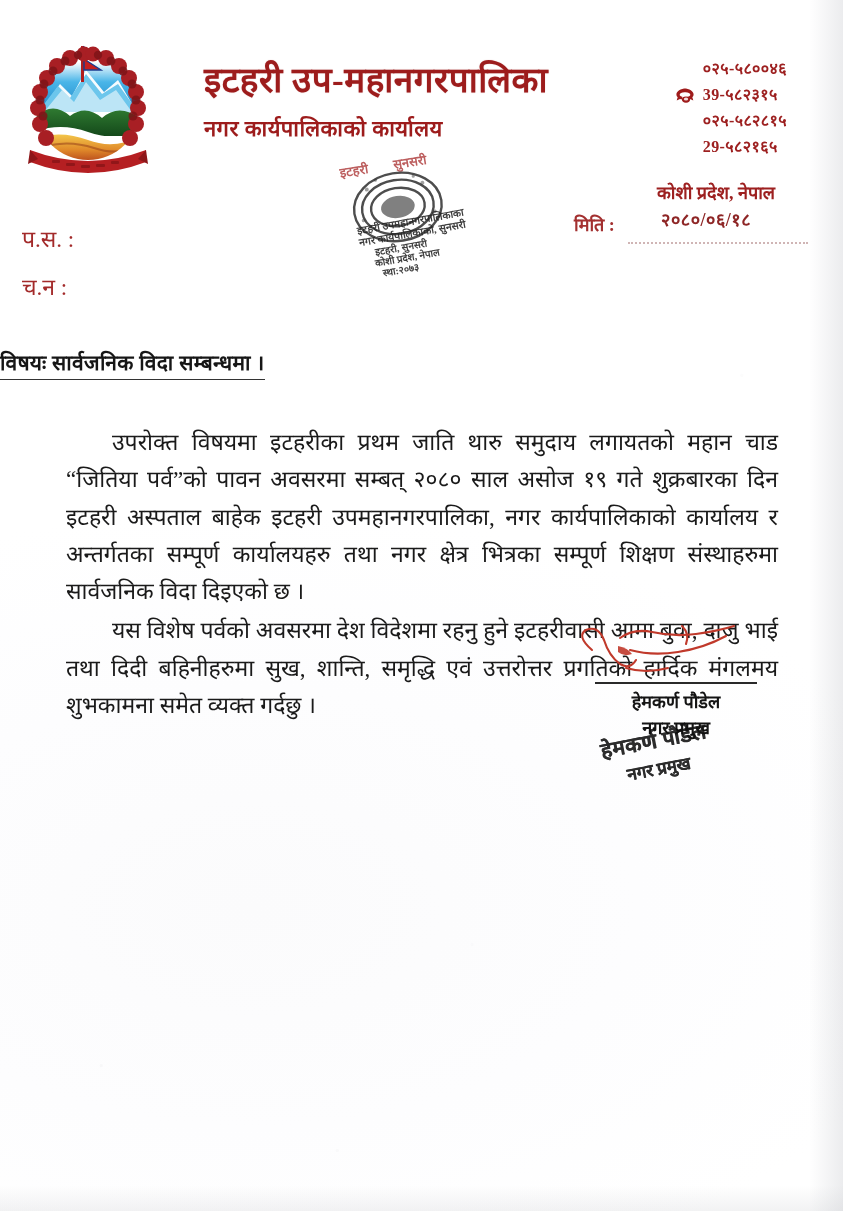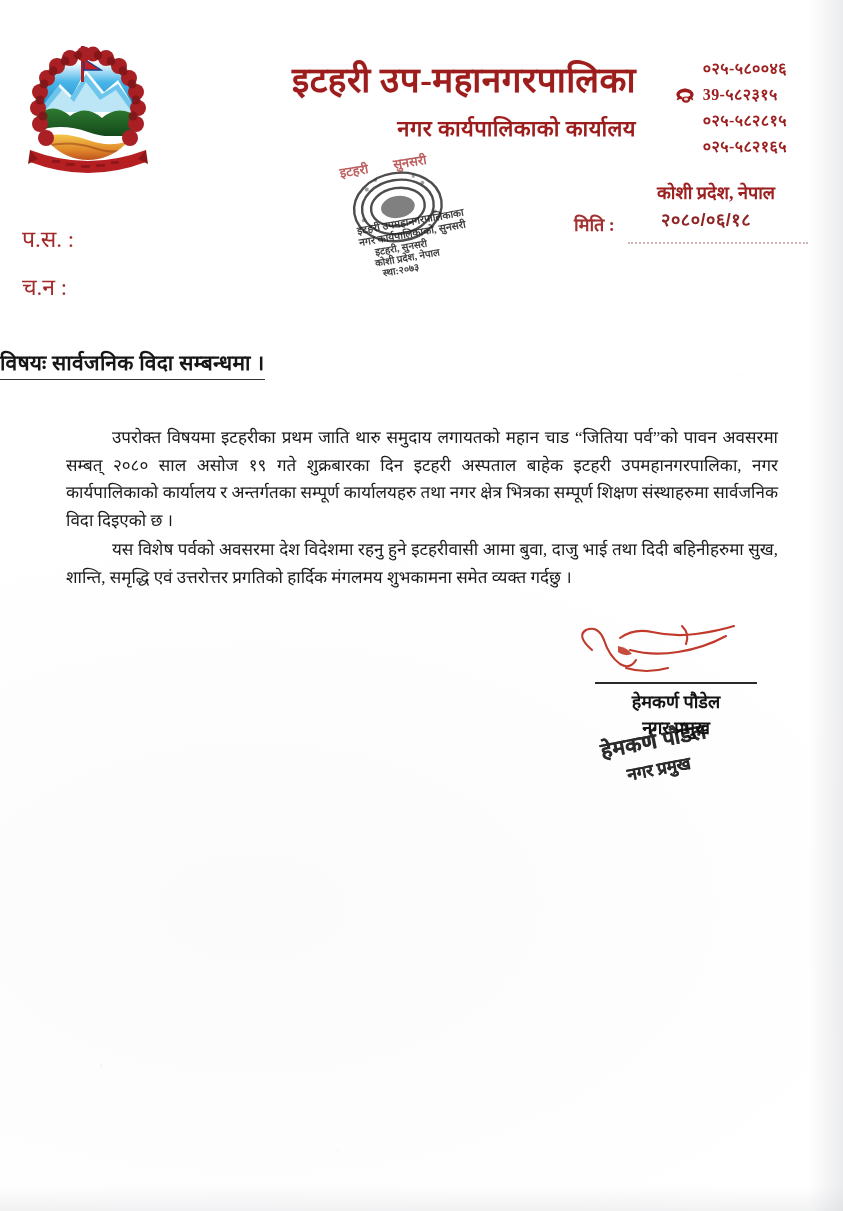--- a/index.html
+++ b/index.html
@@ -47,22 +47,22 @@
 
   
   .header { position: absolute; left:0; top:0; width: 843px; height: 300px; }
 
   .emblem {
     position: absolute; left: 26px; top: 32px;
     width: 124px; height: 142px;
   }
 
   .org-block {
-    position: absolute; left: 196px; top: 62px; width: 440px;
-    text-align: right;
+    position: absolute; left: 204px; top: 62px; width: 440px;
+    text-align: left;
   }
   .org-title {
     font-family: "Liberation Serif", "DejaVu Serif", serif;
     font-size: 35px; font-weight: bold;
     color: #9d1c1c;
     letter-spacing: .5px;
     line-height: 1.08;
     white-space: nowrap;
     text-shadow: 0 0 1px rgba(157,28,28,.35);
   }
@@ -94,21 +94,21 @@
 
   .province {
     position: absolute; right: 68px; top: 180px;
     font-family: "Liberation Serif", "DejaVu Serif", serif;
     font-size: 18px; font-weight: bold;
     color: #9d2020;
     white-space: nowrap;
   }
   .date-value {
     position: absolute; right: 92px; top: 207px;
-    font-family: Liberation Sans, sans-serif;
+    font-family: Liberation Serif, serif;
     font-size: 18px; font-weight: bold;
     color: #8e2626;
     white-space: nowrap;
     letter-spacing: .5px;
     margin-left: 36px;
   }
   .miti-label {
     position: absolute; left: 574px; top: 212px;
     font-family: "Liberation Serif", "DejaVu Serif", serif;
     font-size: 18px; font-weight: bold;
@@ -150,21 +150,21 @@
     padding-bottom: 3px;
     display: inline-block;
     letter-spacing: .3px;
   }
 
   
   .body-copy {
     position: absolute; left: 66px; top: 424px;
     width: 712px;
     font-family: "Liberation Serif", "DejaVu Serif", serif;
-    font-size: 17px;
+    font-size: 23px;
     color: #1a1a1a;
     line-height: 1.62;
     text-align: justify;
     text-justify: inter-word;
   }
   .body-copy p { margin: 0 0 2px 0; text-indent: 46px; }
 
   
   .sig-block {
     position: absolute; left: 556px; top: 620px;
@@ -319,21 +319,21 @@
       <div class="phone-icon">
         <svg viewBox="0 0 26 20" width="26" height="20">
           <path d="M13 2.4c-5.4 0-9.6 2.7-9.6 6 0 1.1.5 2 1.3 2.7l-1 3.4 3.3-1.6c.6.2 1.3.3 2 .3l.4-2.5c-1.6-.2-2.7-1-2.7-2 0-1.3 2.1-2.4 4.7-2.4h1.2c2.6 0 4.7 1.1 4.7 2.4 0 1-1.1 1.8-2.7 2l.4 2.5c.7 0 1.4-.1 2-.3l3.3 1.6-1-3.4c.8-.7 1.3-1.6 1.3-2.7 0-3.3-4.2-6-9.6-6z" fill="#9e1b1b"></path>
           <ellipse cx="13" cy="13.6" rx="4.1" ry="3.1" fill="#9e1b1b"></ellipse>
           <ellipse cx="13" cy="13" rx="2.2" ry="1.5" fill="#ffffff" opacity=".85"></ellipse>
         </svg>
       </div>
       <div class="phone-row">०२५-५८००४६</div>
       <div class="phone-row">39-५८२३१५</div>
       <div class="phone-row">०२५-५८२८१५</div>
-      <div class="phone-row">०२५-५८२१६५</div>
+      <div class="phone-row">29-५८२१६५</div>
     </div>
 
     <div class="province">कोशी प्रदेश, नेपाल</div>
 
     <div class="date-value">२०८०/०६/१८</div>
     <div class="miti-label">मिति :</div>
     <div class="miti-dots"></div>
 
     <div class="ref-fields">
       <div class="ref-row">प.स. :</div>

